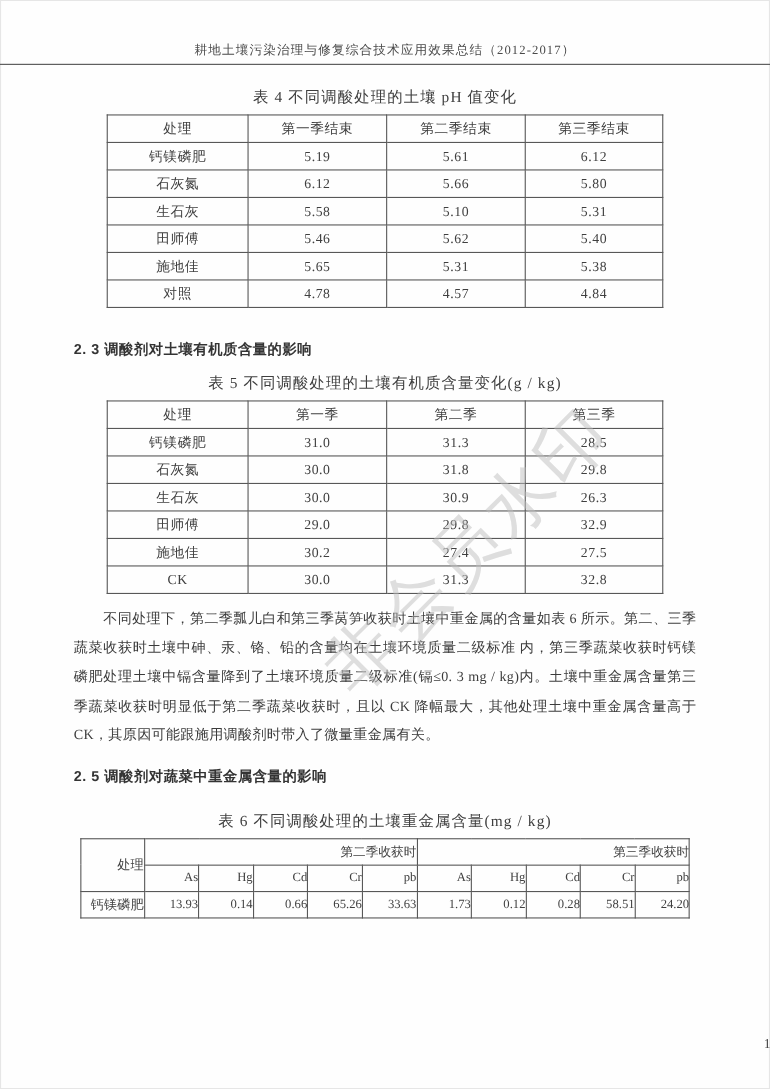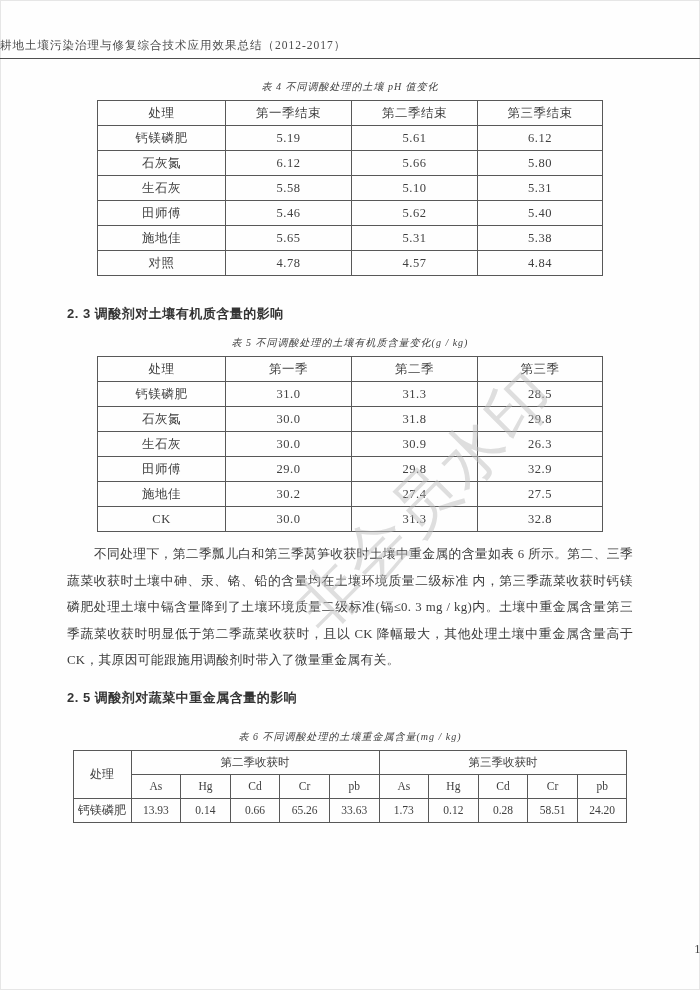--- a/index.html
+++ b/index.html
@@ -11,33 +11,33 @@
     background: #fefefe;
     box-shadow: inset 0 0 0 1px #e6e6e6;
     overflow: hidden;
     font-family: "Liberation Serif", serif;
     color: #3c3c3c;
   }
   .content { width: 566px; margin: 0 auto; }
 
   .running-header {
     margin-top: 38px;
+    text-align: center;
     font-size: 11.5px;
     letter-spacing: 1px;
     color: #4a4a4a;
     padding-bottom: 5px;
     border-bottom: 1.5px solid #4f4f4f;
   }
 
   .tbl-caption {
     text-align: center;
-    font-size: 10px;
+    font-size: 14px;
     color: #3e3e3e;
     letter-spacing: 1px;
-    font-style: italic;
   }
   .cap4 { margin-top: 21px; }
   .cap5 { margin-top: 13px; }
   .cap6 { margin-top: 23px; }
 
   table { border-collapse: collapse; table-layout: fixed; }
   .t-std { width: 505px; margin: 6px auto 0; }
   .t-std th, .t-std td {
     border: 1px solid #585858;
     height: 24px;
@@ -47,21 +47,21 @@
     font-size: 12.5px;
     color: #3f3f3f;
     letter-spacing: 0.5px;
     padding: 0;
   }
 
   .t-wide { width: 554px; margin: 6px auto 0; }
   .t-wide th, .t-wide td {
     border: 1px solid #585858;
     height: 23px;
-    text-align: center;
+    text-align: right;
     vertical-align: middle;
     font-weight: normal;
     font-size: 11.5px;
     color: #3f3f3f;
     padding: 0;
   }
   .t-wide td.row-label, .t-wide th.col0 { font-size: 12px; }
 
   .sec-heading {
     font-family: "Liberation Sans", sans-serif;

